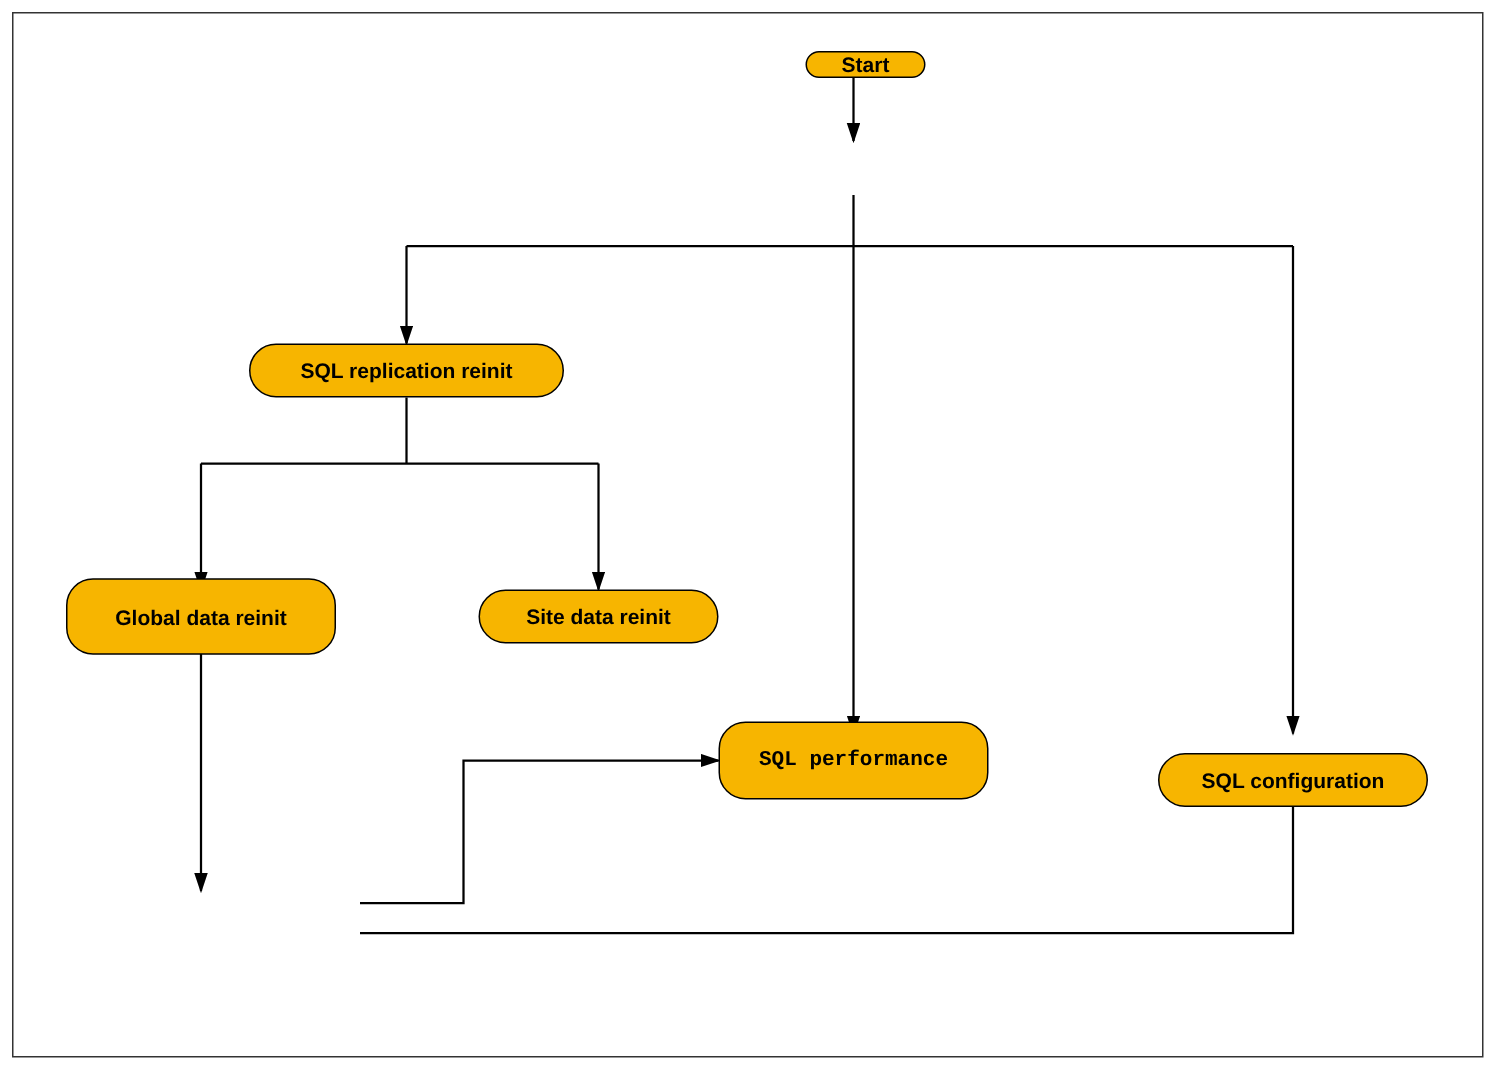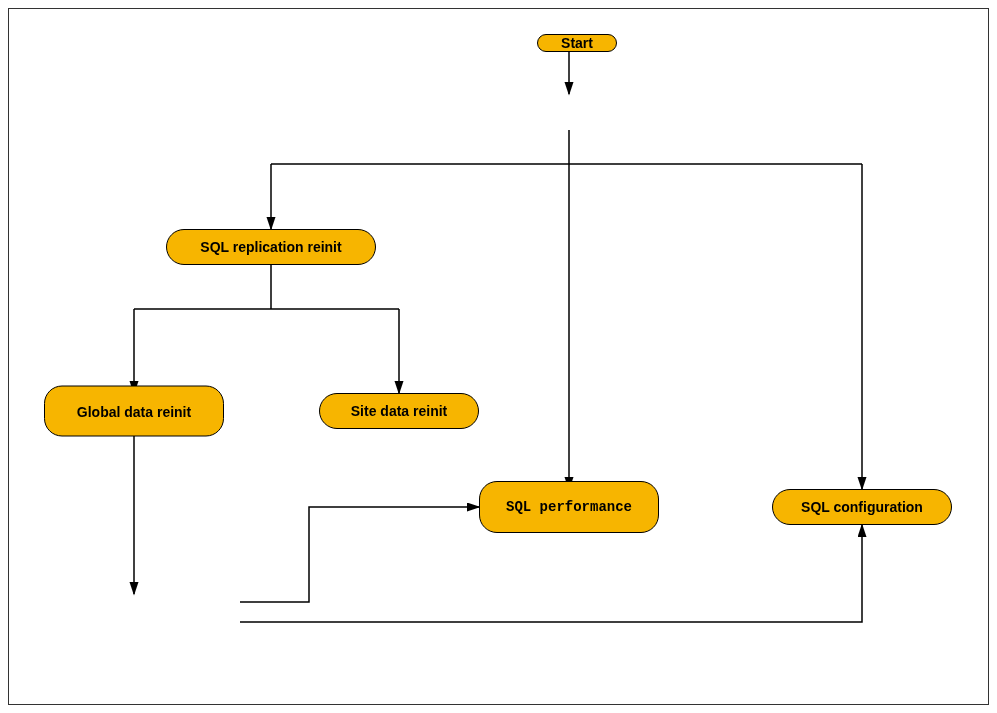--- a/index.html
+++ b/index.html
@@ -89,17 +89,17 @@
   </div>
 
   <div class="node" style="left:390px; top:402px; min-width:160px; height:36px;">
     <span>Site data reinit</span>
   </div>
 
   <div class="node" style="left:560px; top:498px; min-width:180px; height:52px;font-family:Liberation Mono, monospace;">
     <span>SQL performance</span>
   </div>
 
-  <div class="node" style="left:853px; top:498px; min-width:180px; height:36px;text-align:center;">
+  <div class="node" style="left:853px; top:511px; min-width:180px; height:36px;text-align:center;">
     <span>SQL configuration</span>
   </div>
 
 </div>
 
 </body></html>

